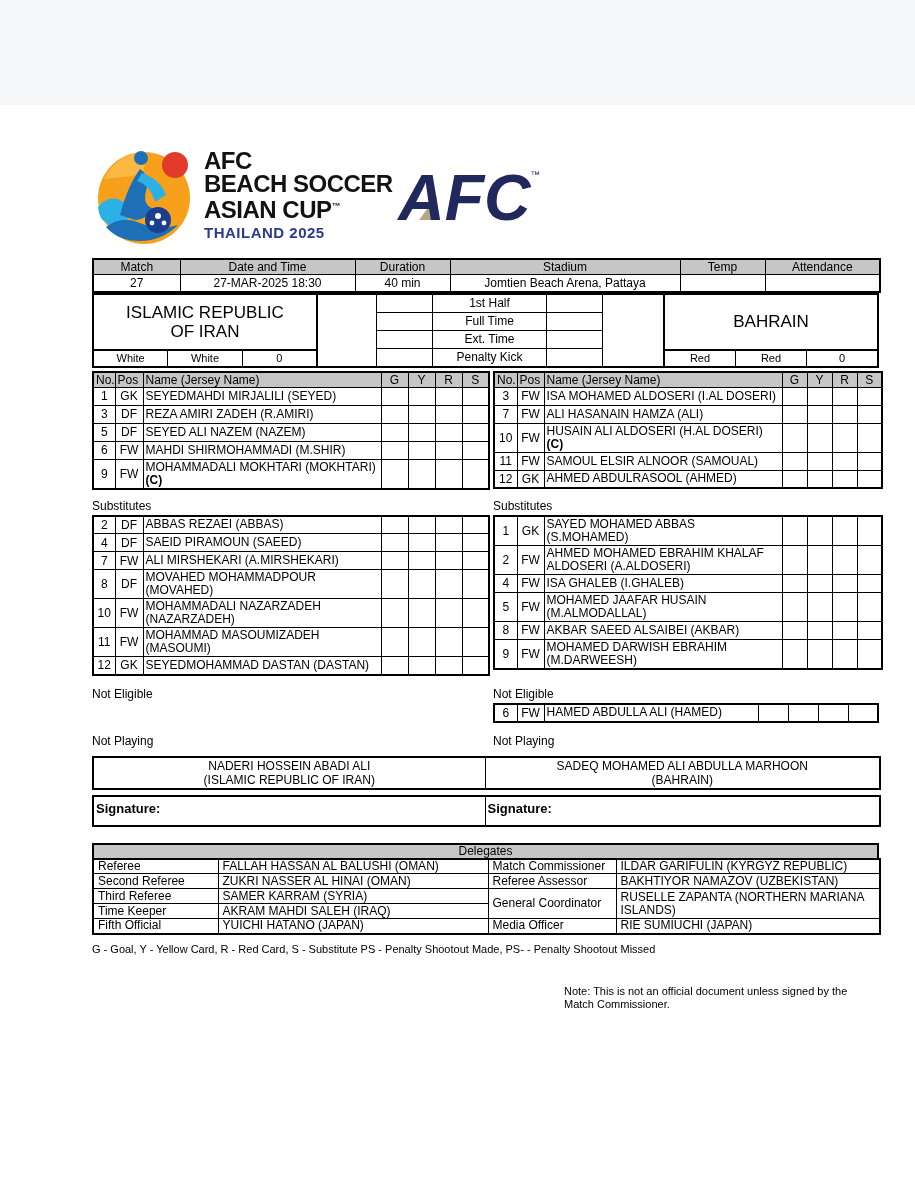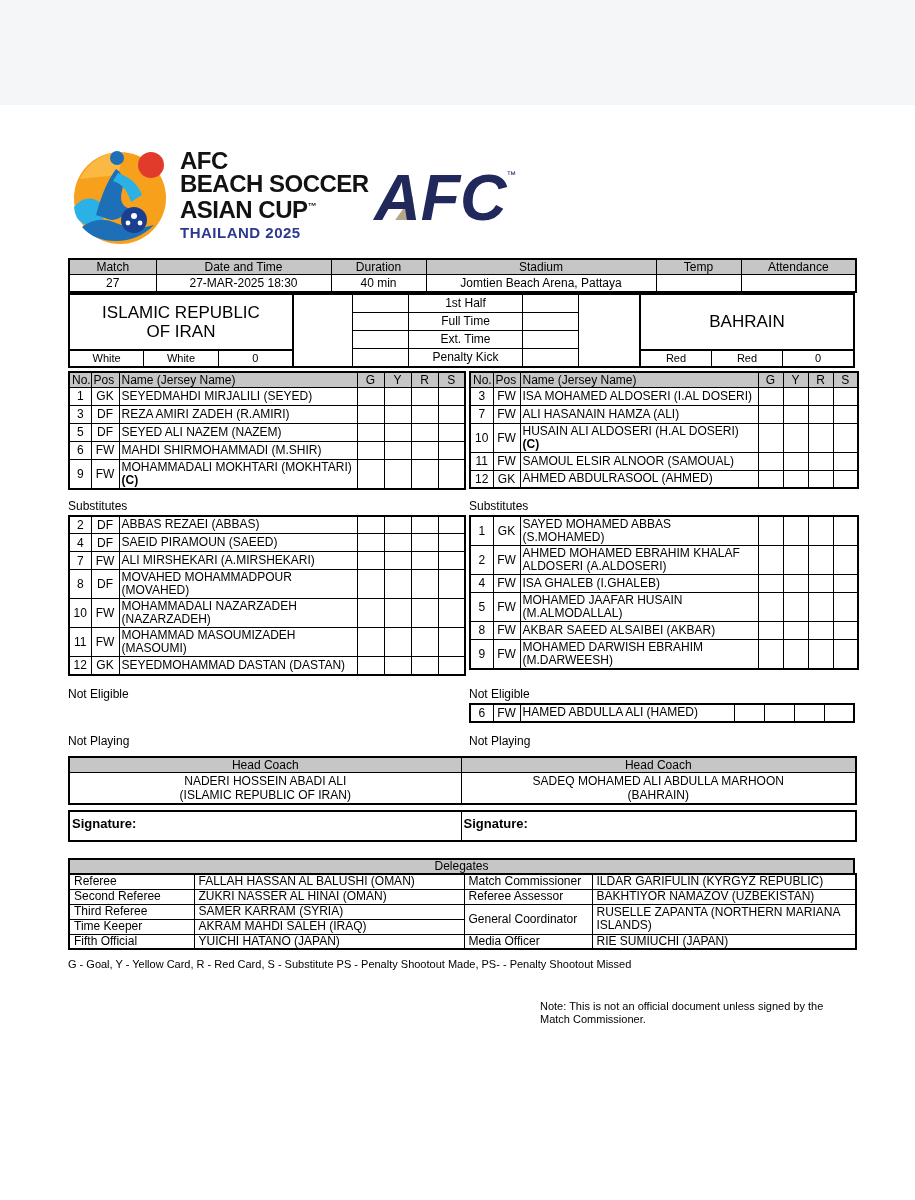--- a/index.html
+++ b/index.html
@@ -1,19 +1,19 @@
 <!DOCTYPE html>
 <html><head>
 <meta charset="utf-8">
 <style>
   * { box-sizing: border-box; margin: 0; padding: 0; }
   html,body { width: 915px; background:#ffffff; }
   body { font-family: "Liberation Sans", "DejaVu Sans", sans-serif; color:#000; height:1200px; overflow:hidden; }
   .band { height:105px; background:#f5f6f8; }
-  .content { width:787px; margin-left:68px; }
+  .content { width:787px; margin-left:92px; }
 
   
   .hdr { display:flex; margin-top:38px; height:110px; }
   .logo-wrap { display:flex; }
   .logo-mark { width:104px; height:104px; }
   .wordmark { margin-left:8px; padding-top:6px; }
   .wm-line { font-weight:800; font-size:24px; line-height:23px; letter-spacing:-0.5px; color:#121212; }
   .wm-th { margin-top:3px; font-weight:800; font-size:15px; letter-spacing:0.5px; color:#2b3a8f; }
   .tm { font-size:9px; vertical-align:super; }
   .title-wrap { flex:1; text-align:center; padding-top:44px; }
@@ -548,24 +548,20 @@
     <span class="lab1">Not Playing</span>
     <span>Not Playing</span>
   </div>
 
   <table class="coach-tbl outer">
     <colgroup>
         <col style="width:392px">
         <col style="width:395px">
       </colgroup>
     <tbody>
-        <tr class="ghead">
-      <td class="hc">Head Coach</td>
-      <td class="hc">Head Coach</td>
-    </tr>
     <tr>
       <td class="coach-cell">
             <span>NADERI HOSSEIN ABADI ALI</span>
             <span>(ISLAMIC REPUBLIC OF IRAN)</span>
           </td>
       <td class="coach-cell">
             <span>SADEQ MOHAMED ALI ABDULLA MARHOON</span>
             <span>(BAHRAIN)</span>
           </td>
     </tr>

